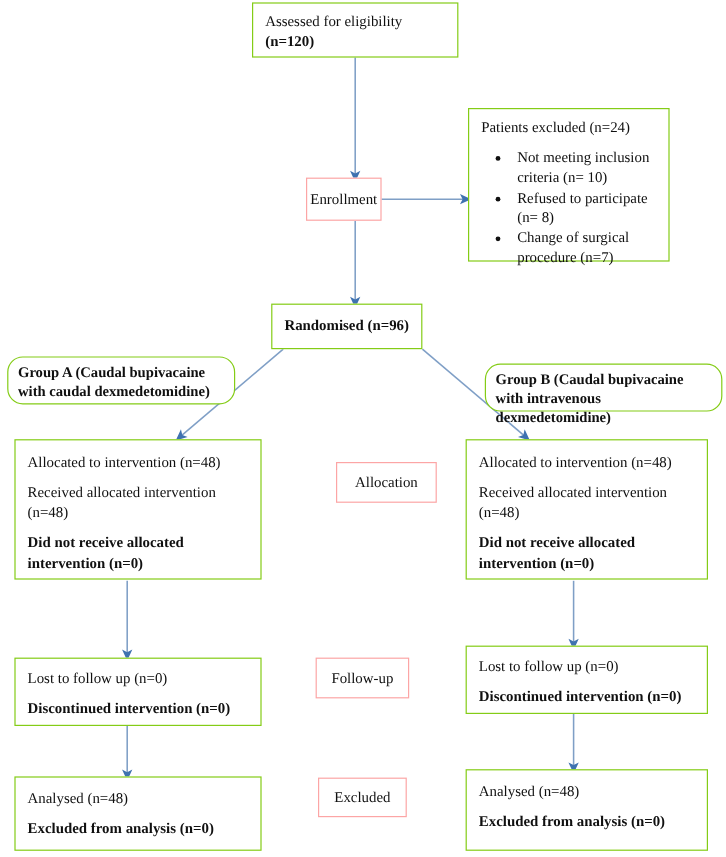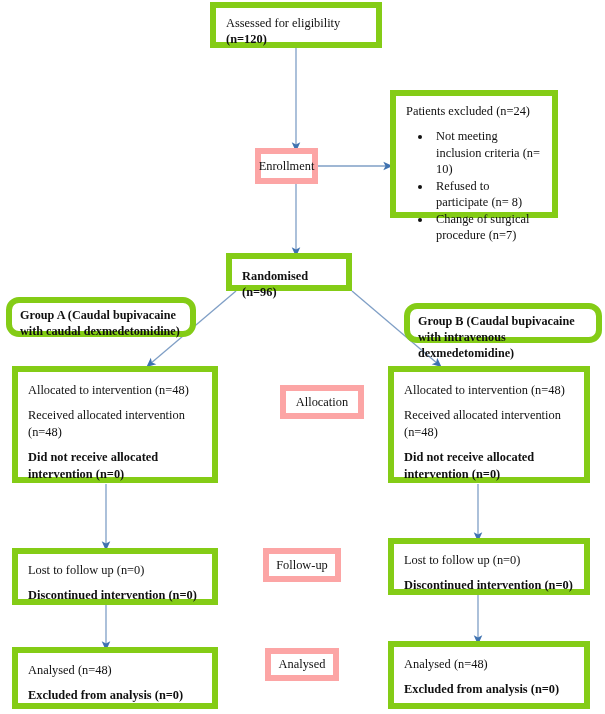--- a/index.html
+++ b/index.html
@@ -15,21 +15,21 @@
   #diagram {
     position: relative;
     width: 605px;
     height: 714px;
     background: #ffffff;
     overflow: hidden;
   }
   .box {
     position: absolute;
     box-sizing: border-box;
-    border: 6px solid #84cc16;
+    border: 1px solid #84cc16;
     background: #ffffff;
     font-size: 12.4px;
     line-height: 1.32;
     color: #101010;
   }
   .box .pad {
     padding: 7px 9px 7px 10px;
   }
   .box p {
     margin: 0 0 9px 0;
@@ -42,21 +42,21 @@
     margin-bottom: 0;
   }
   .center-label {
     display: flex;
     align-items: center;
     justify-content: center;
     text-align: center;
     font-size: 12.4px;
   }
   .stage-label {
-    border: 6px solid #fca5a5;
+    border: 1px solid #fca5a5;
   }
   .grouptag {
     font-size: 12.2px;
     line-height: 1.30;
     border-radius: 13px;
   }
   ul.excl {
     margin: 4px 0 0 0;
     padding-left: 26px;
     list-style-type: disc;
@@ -178,21 +178,21 @@
   </div>
 
   <div class="box" style="left:388px; top:538px; width:202px; height:57px;">
     <div class="pad" style="padding:8px 10px 8px 10px;">
       <p>Lost to follow up (n=0)</p>
       <p>Discontinued intervention (n=0)</p>
     </div>
   </div>
 
   <div class="box stage-label center-label" style="left:265px; top:648px; width:74px; height:33px;">
-    <span>Analysed</span>
+    <span>Excluded</span>
   </div>
 
   <div class="box" style="left:12px; top:647px; width:206px; height:62px;">
     <div class="pad" style="padding:9px 10px 8px 10px;">
       <p>Analysed (n=48)</p>
       <p>Excluded from analysis (n=0)</p>
     </div>
   </div>
 
   <div class="box" style="left:388px; top:641px; width:202px; height:68px;">

